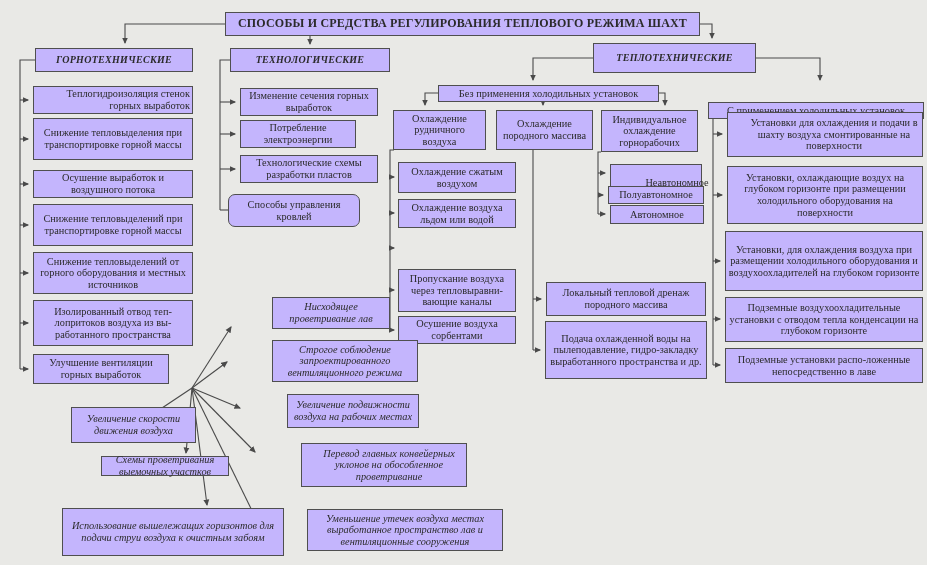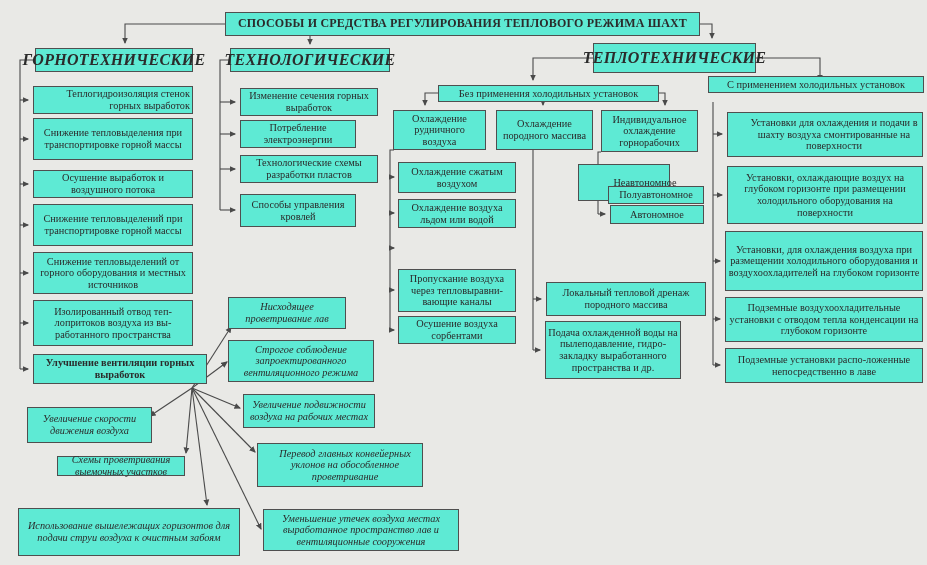--- a/index.html
+++ b/index.html
@@ -1,26 +1,26 @@
 <!DOCTYPE html>
 <html><head>
 <meta charset="utf-8">
 <style>
   html,body{margin:0;padding:0;}
   body{width:927px;height:565px;background:#e9e9e6;overflow:hidden;}
   .canvas{position:relative;width:927px;height:565px;background:#e9e9e6;
           font-family:"Liberation Serif","DejaVu Serif",serif;}
   svg.connectors{position:absolute;left:0;top:0;z-index:0;}
-  .box{position:absolute;z-index:1;box-sizing:border-box;background:#5eead4;
+  .box{position:absolute;z-index:1;box-sizing:border-box;background:#c4b5fd;
        border:1px solid #4f4f4f;display:flex;align-items:center;justify-content:center;
        text-align:center;font-size:10.3px;line-height:1.13;color:#2b2b2b;padding:1px 2px;}
   .box.title{font-weight:bold;font-size:12px;letter-spacing:.2px;border-width:1.5px;}
-  .box.hdr{font-weight:bold;font-style:italic;font-size:16px;letter-spacing:.3px;border-width:1.3px;}
+  .box.hdr{font-weight:bold;font-style:italic;font-size:10px;letter-spacing:.3px;border-width:1.3px;}
   .box.slim{font-size:10.4px;}
-  .box.it{font-style:italic;}
+  .box.it{font-style:italic;margin-left:44px;}
 </style>
 </head>
 <body>
 
 <div class="canvas">
 
   <svg class="connectors" width="927" height="565" viewBox="0 0 927 565">
     <defs>
       <marker id="ah" markerWidth="7" markerHeight="7" refX="5" refY="3" orient="auto">
         <path d="M0,0.3 L6,3 L0,5.7 z" fill="#4a4a4a"></path>
@@ -86,48 +86,48 @@
       <path d="M192,388 L255,452" marker-end="url(#ah)"></path>
       <path d="M192,388 L261,529" marker-end="url(#ah)"></path>
     </g>
   </svg>
 
   <div class="box title" style="left:225px;top:12px;width:475px;height:24px;">СПОСОБЫ И СРЕДСТВА РЕГУЛИРОВАНИЯ ТЕПЛОВОГО РЕЖИМА ШАХТ</div>
   <div class="box hdr" style="left:35px;top:48px;width:158px;height:24px;">ГОРНОТЕХНИЧЕСКИЕ</div>
   <div class="box hdr" style="left:230px;top:48px;width:160px;height:24px;font-family:Liberation Serif, serif;">ТЕХНОЛОГИЧЕСКИЕ</div>
   <div class="box hdr" style="left:593px;top:43px;width:163px;height:30px;">ТЕПЛОТЕХНИЧЕСКИЕ</div>
   <div class="box slim" style="left:438px;top:85px;width:221px;height:17px;">Без применения холодильных установок</div>
-  <div class="box slim" style="left:708px;top:76px;width:216px;height:17px;">С применением холодильных установок</div>
+  <div class="box slim" style="left:708px;top:102px;width:216px;height:17px;">С применением холодильных установок</div>
 
   <div class="box" style="left:33px;top:86px;width:160px;height:28px;text-align:right;">Теплогидроизоляция стенок горных выработок</div>
   <div class="box" style="left:33px;top:118px;width:160px;height:42px;">Снижение тепловыделения при транспортировке горной массы</div>
   <div class="box" style="left:33px;top:170px;width:160px;height:28px;">Осушение выработок и воздушного потока</div>
   <div class="box" style="left:33px;top:204px;width:160px;height:42px;">Снижение тепловыделений при транспортировке горной массы</div>
   <div class="box" style="left:33px;top:252px;width:160px;height:42px;">Снижение тепловыделений от горного оборудования и местных источников</div>
   <div class="box" style="left:33px;top:300px;width:160px;height:46px;">Изолированный отвод теп-лопритоков воздуха из вы-работанного пространства</div>
-  <div class="box" style="left:33px;top:354px;width:174px;height:30px;font-weight:bold;">Улучшение вентиляции горных выработок</div>
+  <div class="box" style="left:33px;top:354px;width:136px;height:30px;">Улучшение вентиляции горных выработок</div>
 
   <div class="box" style="left:240px;top:88px;width:138px;height:28px;">Изменение сечения горных выработок</div>
   <div class="box" style="left:240px;top:120px;width:116px;height:28px;">Потребление электроэнергии</div>
   <div class="box" style="left:240px;top:155px;width:138px;height:28px;">Технологические схемы разработки пластов</div>
-  <div class="box" style="left:240px;top:194px;width:116px;height:33px;">Способы управления кровлей</div>
+  <div class="box" style="left:228px;top:194px;width:132px;height:33px;border-radius:7px;">Способы управления кровлей</div>
 
   <div class="box" style="left:393px;top:110px;width:93px;height:40px;">Охлаждение рудничного воздуха</div>
   <div class="box" style="left:496px;top:110px;width:97px;height:40px;">Охлаждение породного массива</div>
   <div class="box" style="left:601px;top:110px;width:97px;height:42px;">Индивидуальное охлаждение горнорабочих</div>
 
   <div class="box" style="left:398px;top:162px;width:118px;height:31px;">Охлаждение сжатым воздухом</div>
   <div class="box" style="left:398px;top:199px;width:118px;height:29px;">Охлаждение воздуха льдом или водой</div>
   <div class="box" style="left:398px;top:269px;width:118px;height:43px;">Пропускание воздуха через тепловыравни-вающие каналы</div>
   <div class="box" style="left:398px;top:316px;width:118px;height:28px;">Осушение воздуха сорбентами</div>
 
   <div class="box" style="left:546px;top:282px;width:160px;height:34px;">Локальный тепловой дренаж породного массива</div>
-  <div class="box" style="left:545px;top:321px;width:136px;height:58px;">Подача охлажденной воды на пылеподавление, гидро-закладку выработанного пространства и др.</div>
+  <div class="box" style="left:545px;top:321px;width:162px;height:58px;">Подача охлажденной воды на пылеподавление, гидро-закладку выработанного пространства и др.</div>
 
-  <div class="box" style="left:578px;top:164px;width:92px;height:37px;padding-left:44px;">Неавтономное</div>
+  <div class="box" style="left:610px;top:164px;width:92px;height:37px;padding-left:44px;">Неавтономное</div>
   <div class="box" style="left:608px;top:186px;width:96px;height:18px;">Полуавтономное</div>
   <div class="box" style="left:610px;top:205px;width:94px;height:19px;">Автономное</div>
 
   <div class="box" style="left:727px;top:112px;width:196px;height:45px;padding-left:20px;">Установки для охлаждения и подачи в шахту воздуха смонтированные на поверхности</div>
   <div class="box" style="left:727px;top:166px;width:196px;height:58px;">Установки, охлаждающие воздух на глубоком горизонте при размещении холодильного оборудования на поверхности</div>
   <div class="box" style="left:725px;top:231px;width:198px;height:60px;">Установки, для охлаждения воздуха при размещении холодильного оборудования и воздухоохладителей на глубоком горизонте</div>
   <div class="box" style="left:725px;top:297px;width:198px;height:45px;">Подземные воздухоохладительные установки с отводом тепла конденсации на глубоком горизонте</div>
   <div class="box" style="left:725px;top:348px;width:198px;height:35px;">Подземные установки распо-ложенные непосредственно в лаве</div>
 
   <div class="box it" style="left:27px;top:407px;width:125px;height:36px;">Увеличение скорости движения воздуха</div>

